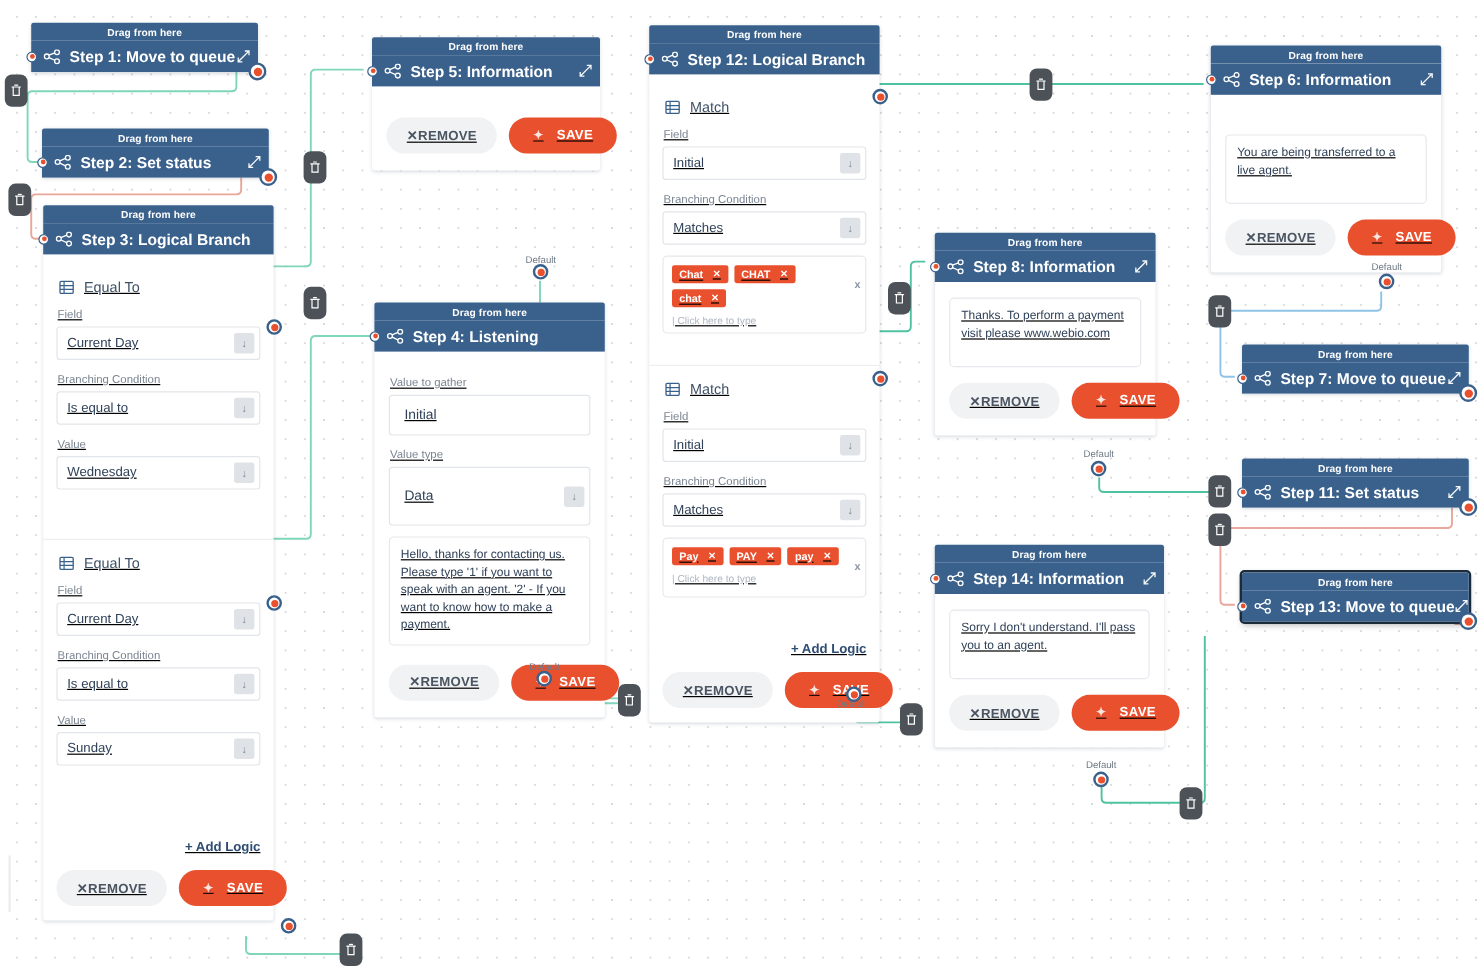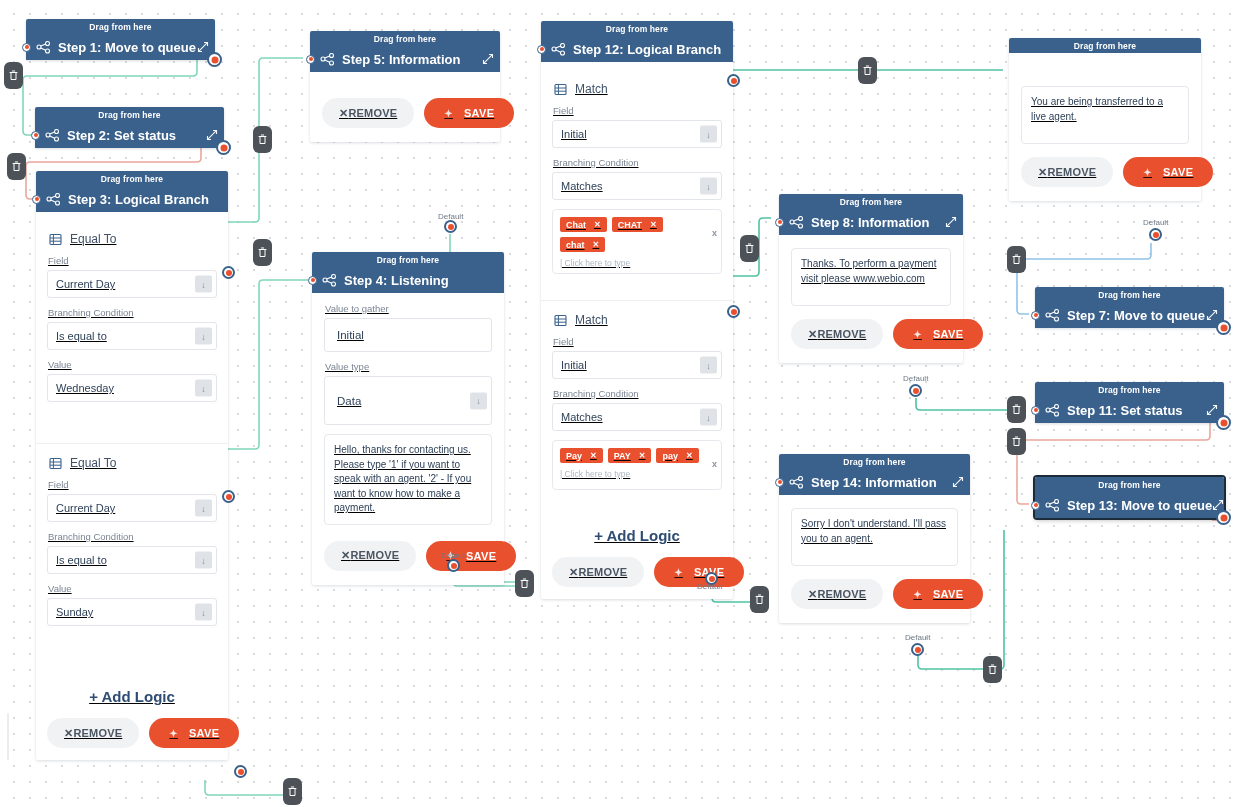--- a/index.html
+++ b/index.html
@@ -78,21 +78,21 @@
 
   .port-label {
     position: absolute;
     font-size: 8px;
     color: #6f7a86;
     white-space: nowrap;
   }
 
   
   .body { padding: 10px 11px 12px; text-decoration: underline; }
-  .field-label { font-size: 9.5px; color: #7b8592; margin: 0 0 4px 1px; }
+  .field-label { font-size: 9.5px; color: #7b8592; margin: 11px 0 4px 1px; }
   .select, .textinput {
     position: relative;
     border: 1px solid #e2e5ea;
     border-radius: 3px;
     background: #fff;
     height: 28px;
     display: flex; align-items: center;
     padding: 0 8px;
     font-size: 11px;
     color: #2f4158;
@@ -130,21 +130,21 @@
     background: #e8502e; color: #fff;
     border: none; border-radius: 16px;
     height: 30px; padding: 0 20px;
     font-size: 11px; font-weight: bold;
     font-family: inherit; cursor: pointer;
     display: flex; align-items: center; gap: 11px;
     letter-spacing: .3px;
   }
   .btn-save .plus { font-size: 10px; opacity: .85; }
   .add-logic {
-    text-align: center; font-size: 15px; font-weight: bold;
+    text-align: right; font-size: 11px; font-weight: bold;
     color: #2f4d73; margin: 9px 0 2px; cursor: pointer;
   }
 
   
   .logic-block { position: relative; padding-top: 3px; }
   .logic-head {
     display: flex; align-items: center; gap: 8px;
     font-size: 12px; color: #3f5168; margin: 7px 0 9px 2px;
   }
   .logic-sep { height: 1px; background: #eceef1; margin: 6px -11px 2px; }
@@ -697,20 +697,39 @@
       </div>
     </div>
     <span class="port-label" style="left:126px; top:179px;">Default</span>
     <span class="port out small" style="position:absolute; left:132px; top:189px;">
         <span class="inner"></span>
       </span>
   </div>
 
   <div class="node" id="n-step6" style="left:1009px; top:38px; width:192px;">
     <div class="drag-bar">Drag from here</div>
+    <div class="title-bar">
+      <span class="port in">
+          <span class="inner"></span>
+        </span>
+      <span class="node-icon">
+        <svg width="15" height="13" viewBox="0 0 15 13">
+            <circle cx="11.5" cy="2.5" r="2" fill="none" stroke="#fff" stroke-width="1.1"></circle>
+            <circle cx="3" cy="6" r="2" fill="none" stroke="#fff" stroke-width="1.1"></circle>
+            <circle cx="11.5" cy="10" r="2" fill="none" stroke="#fff" stroke-width="1.1"></circle>
+            <path d="M4.8 5L9.6 3M4.8 7L9.6 9.2" stroke="#fff" stroke-width="1.1"></path>
+          </svg>
+      </span>
+      <span class="nt">Step 6: Information</span>
+      <span class="expand-icon">
+        <svg width="12" height="12" viewBox="0 0 12 12">
+            <path d="M7 1.5h3.5V5M5 10.5H1.5V7M10.3 1.7L1.7 10.3" stroke="#fff" stroke-width="1.1" fill="none"></path>
+          </svg>
+      </span>
+    </div>
     <div class="body" style="padding:13px 12px 14px;">
       <div class="textarea" style="min-height:58px;margin-top:20px;">You are being transferred to a live agent.</div>
       <div class="btn-row">
         <button class="btn-remove">✕<span>REMOVE</span></button>
         <button class="btn-save">
             <span class="plus">✦</span>
             <span>SAVE</span>
           </button>
       </div>
     </div>

